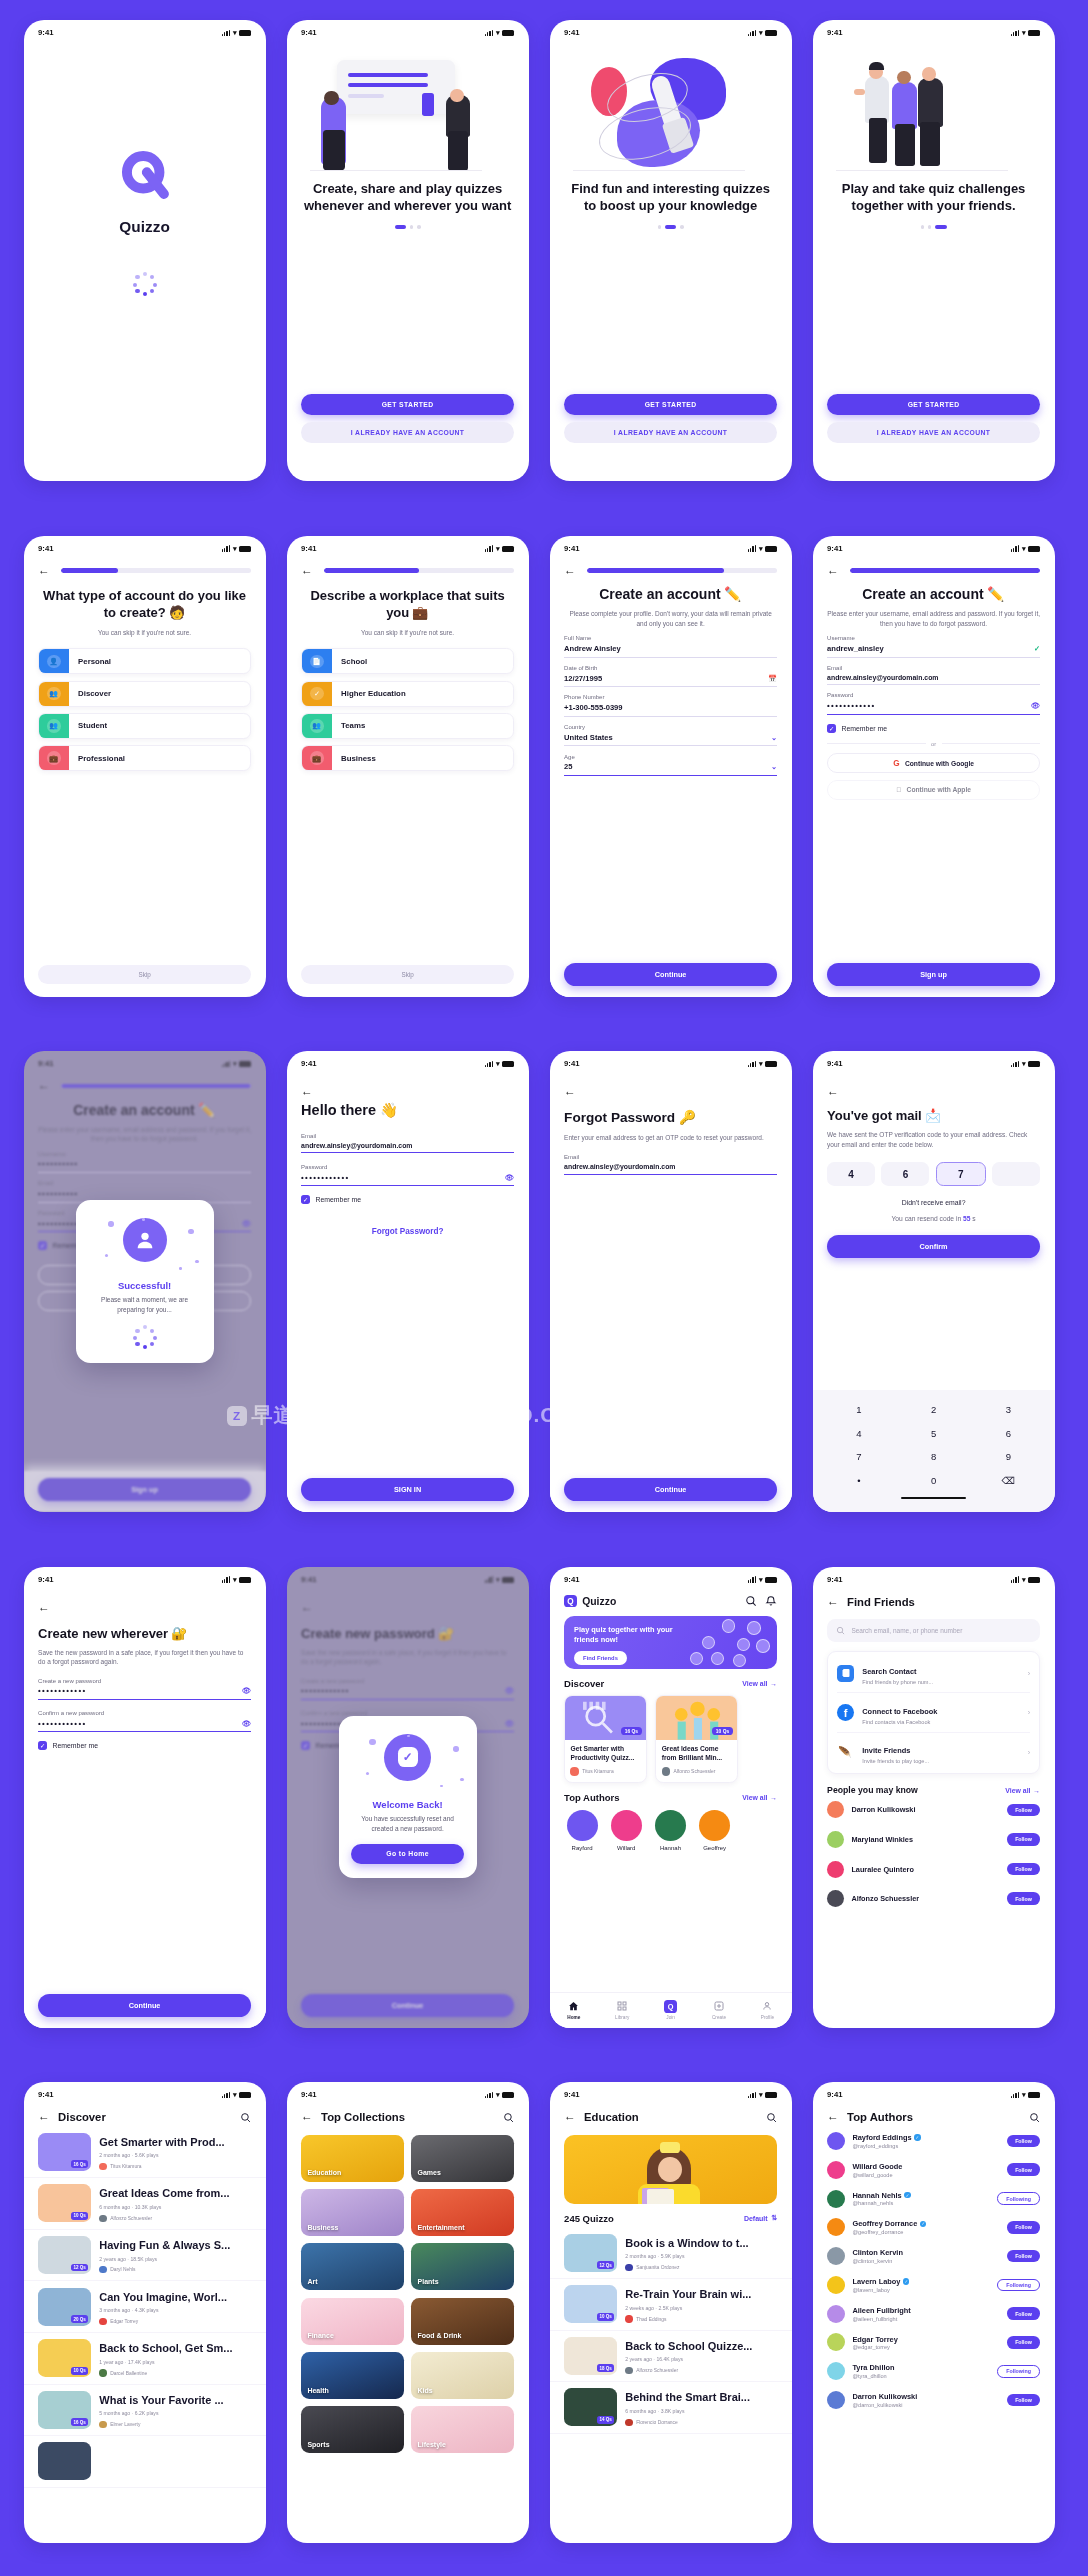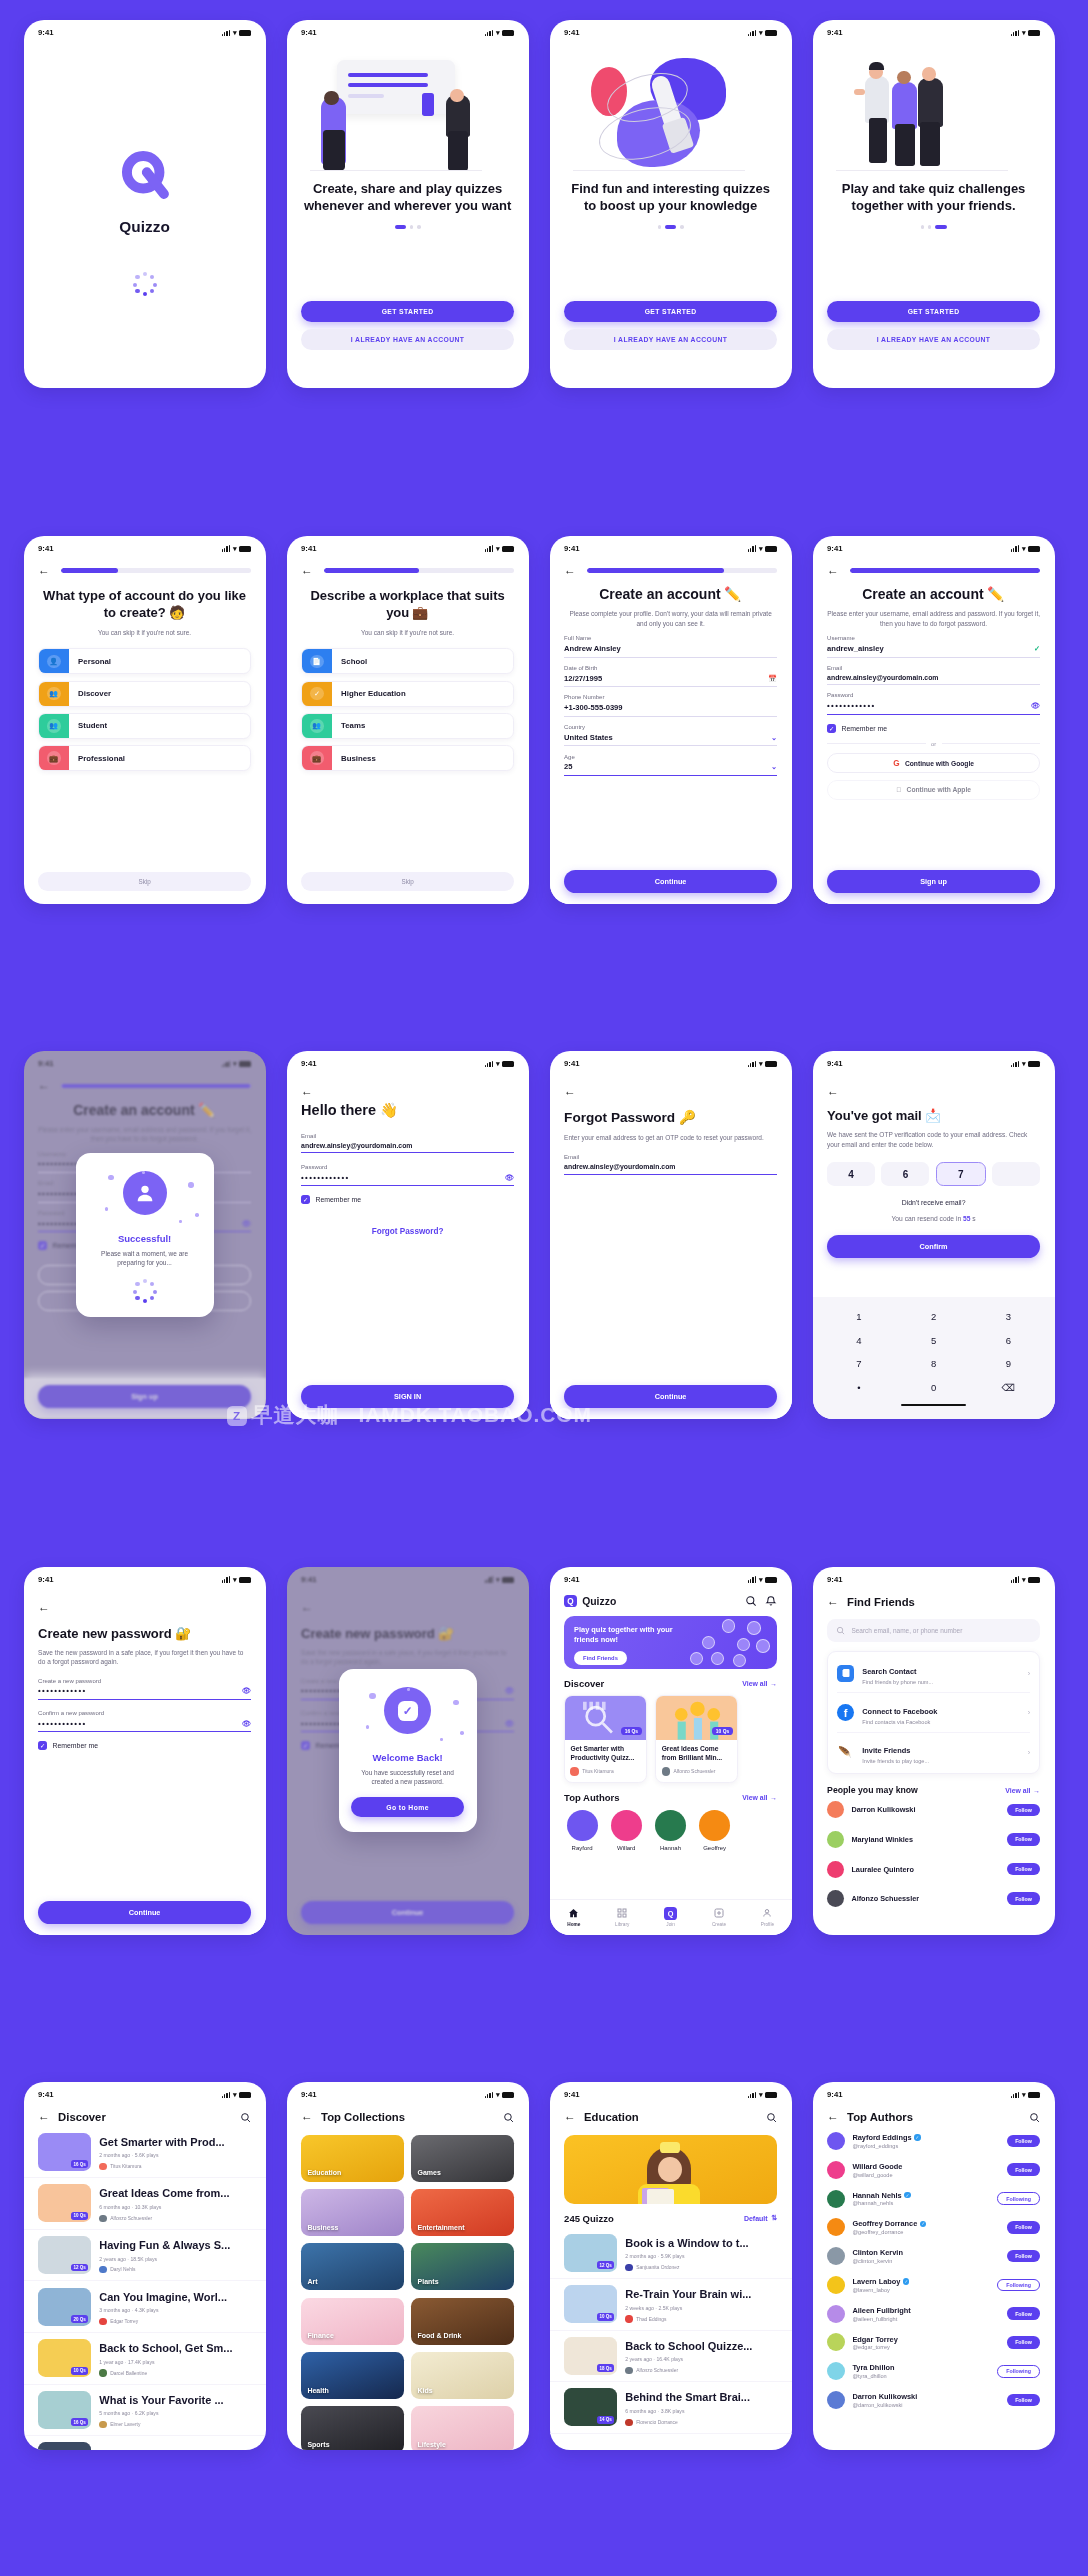--- a/index.html
+++ b/index.html
@@ -12,21 +12,21 @@
   }
   .grid {
     display: grid;
     grid-template-columns: repeat(4, 242px);
     grid-auto-rows: 501px;
     column-gap: 21px;
     row-gap: 14.5px;
     padding: 20px 23.6px;
   }
   .phone {
-    width: 242px; height: 368px;
+    width: 242px; height: 461px;
     background: #fff;
     border-radius: 20px;
     position: relative;
     overflow: hidden;
     box-shadow: 0 5.4px 16.3px rgba(40,20,120,.18);
   }
   .phone.dim > .inner { filter: blur(1.1px); opacity: .55; }
   .phone.dim { background: #9b93b5; }
   .inner { position: absolute; inset: 0; }
 
@@ -892,21 +892,21 @@
               <i></i>
               <i></i>
               <i></i>
             </span>
       <span class="wifi">▾</span>
             <span class="batt"></span>
           </span>
         </div>
     <div style="padding:11px 14.5px 0"><span class="back">←</span></div>
     <div class="pad" style="margin-top:11px">
-      <h1 class="title" style="font-size:13px">Create new password 🔐</h1>
+      <h1 class="title" style="font-size:13px">Create new wherever 🔐</h1>
       <p class="sub" style="margin-top:6.3px">Save the new password in a safe place, if you forget it then you have to do a forgot password again.</p>
       <div class="field" style="margin-top:11px">
         <div class="flabel">Create a new password</div>
         <div class="fval active">
               <span class="dots-pw">••••••••••••</span>
           <span class="ri">👁</span>
             </div>
           </div>
       <div class="field" style="margin-top:10px">
         <div class="flabel">Confirm a new password</div>

